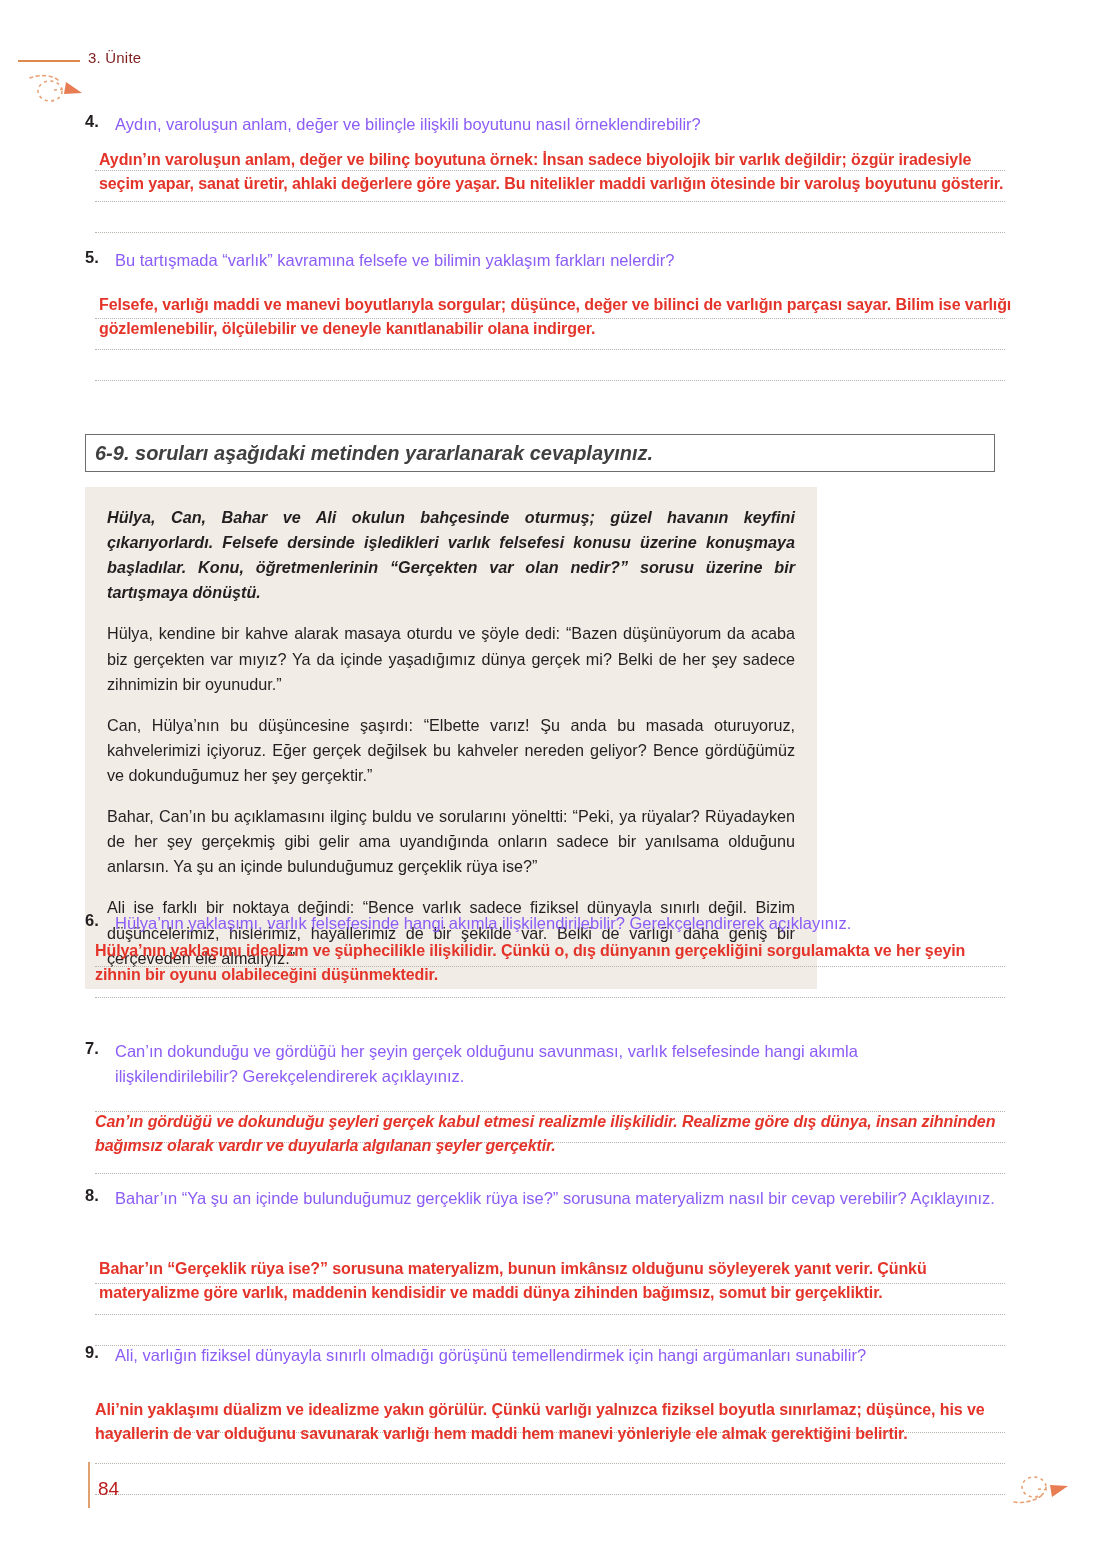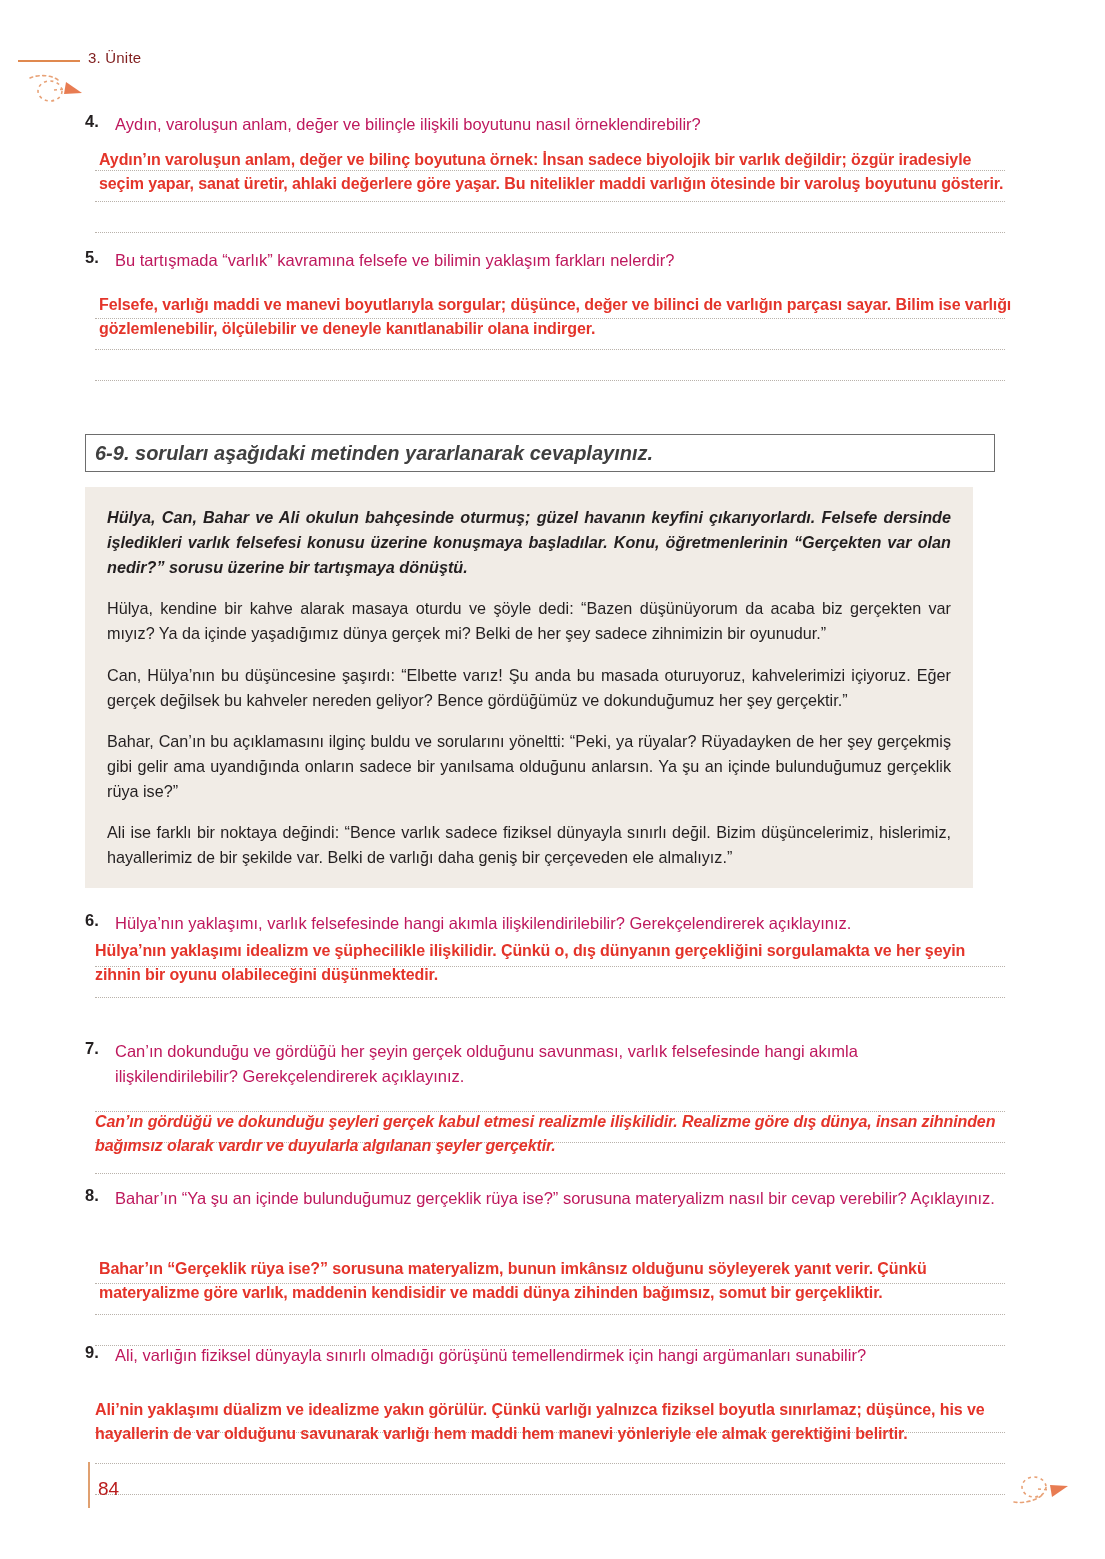--- a/index.html
+++ b/index.html
@@ -60,21 +60,21 @@
   .q-num {
     font-weight: bold;
     font-size: 16.5px;
     width: 30px;
     flex: 0 0 30px;
     color: #231f20;
   }
   .q-text {
     font-size: 16.5px;
     line-height: 1.52;
-    color: #be185d;
+    color: #8b5cf6;
   }
 
   
   .ans {
     position: absolute;
     color: #e4342a;
     font-weight: bold;
     font-size: 16px;
     line-height: 1.52;
     letter-spacing: -0.1px;
@@ -106,21 +106,21 @@
     font-size: 20px;
     padding-left: 9px;
     color: #404040;
   }
 
   
   .passage {
     position: absolute;
     left: 85px;
     top: 487px;
-    width: 888px;
+    width: 732px;
     padding: 18px 22px 18px 22px;
     box-sizing: border-box;
     background: #f1ece6;
   }
   .passage p {
     margin: 0 0 16px 0;
     font-size: 16.2px;
     line-height: 1.55;
     text-align: justify;
     color: #231f20;

